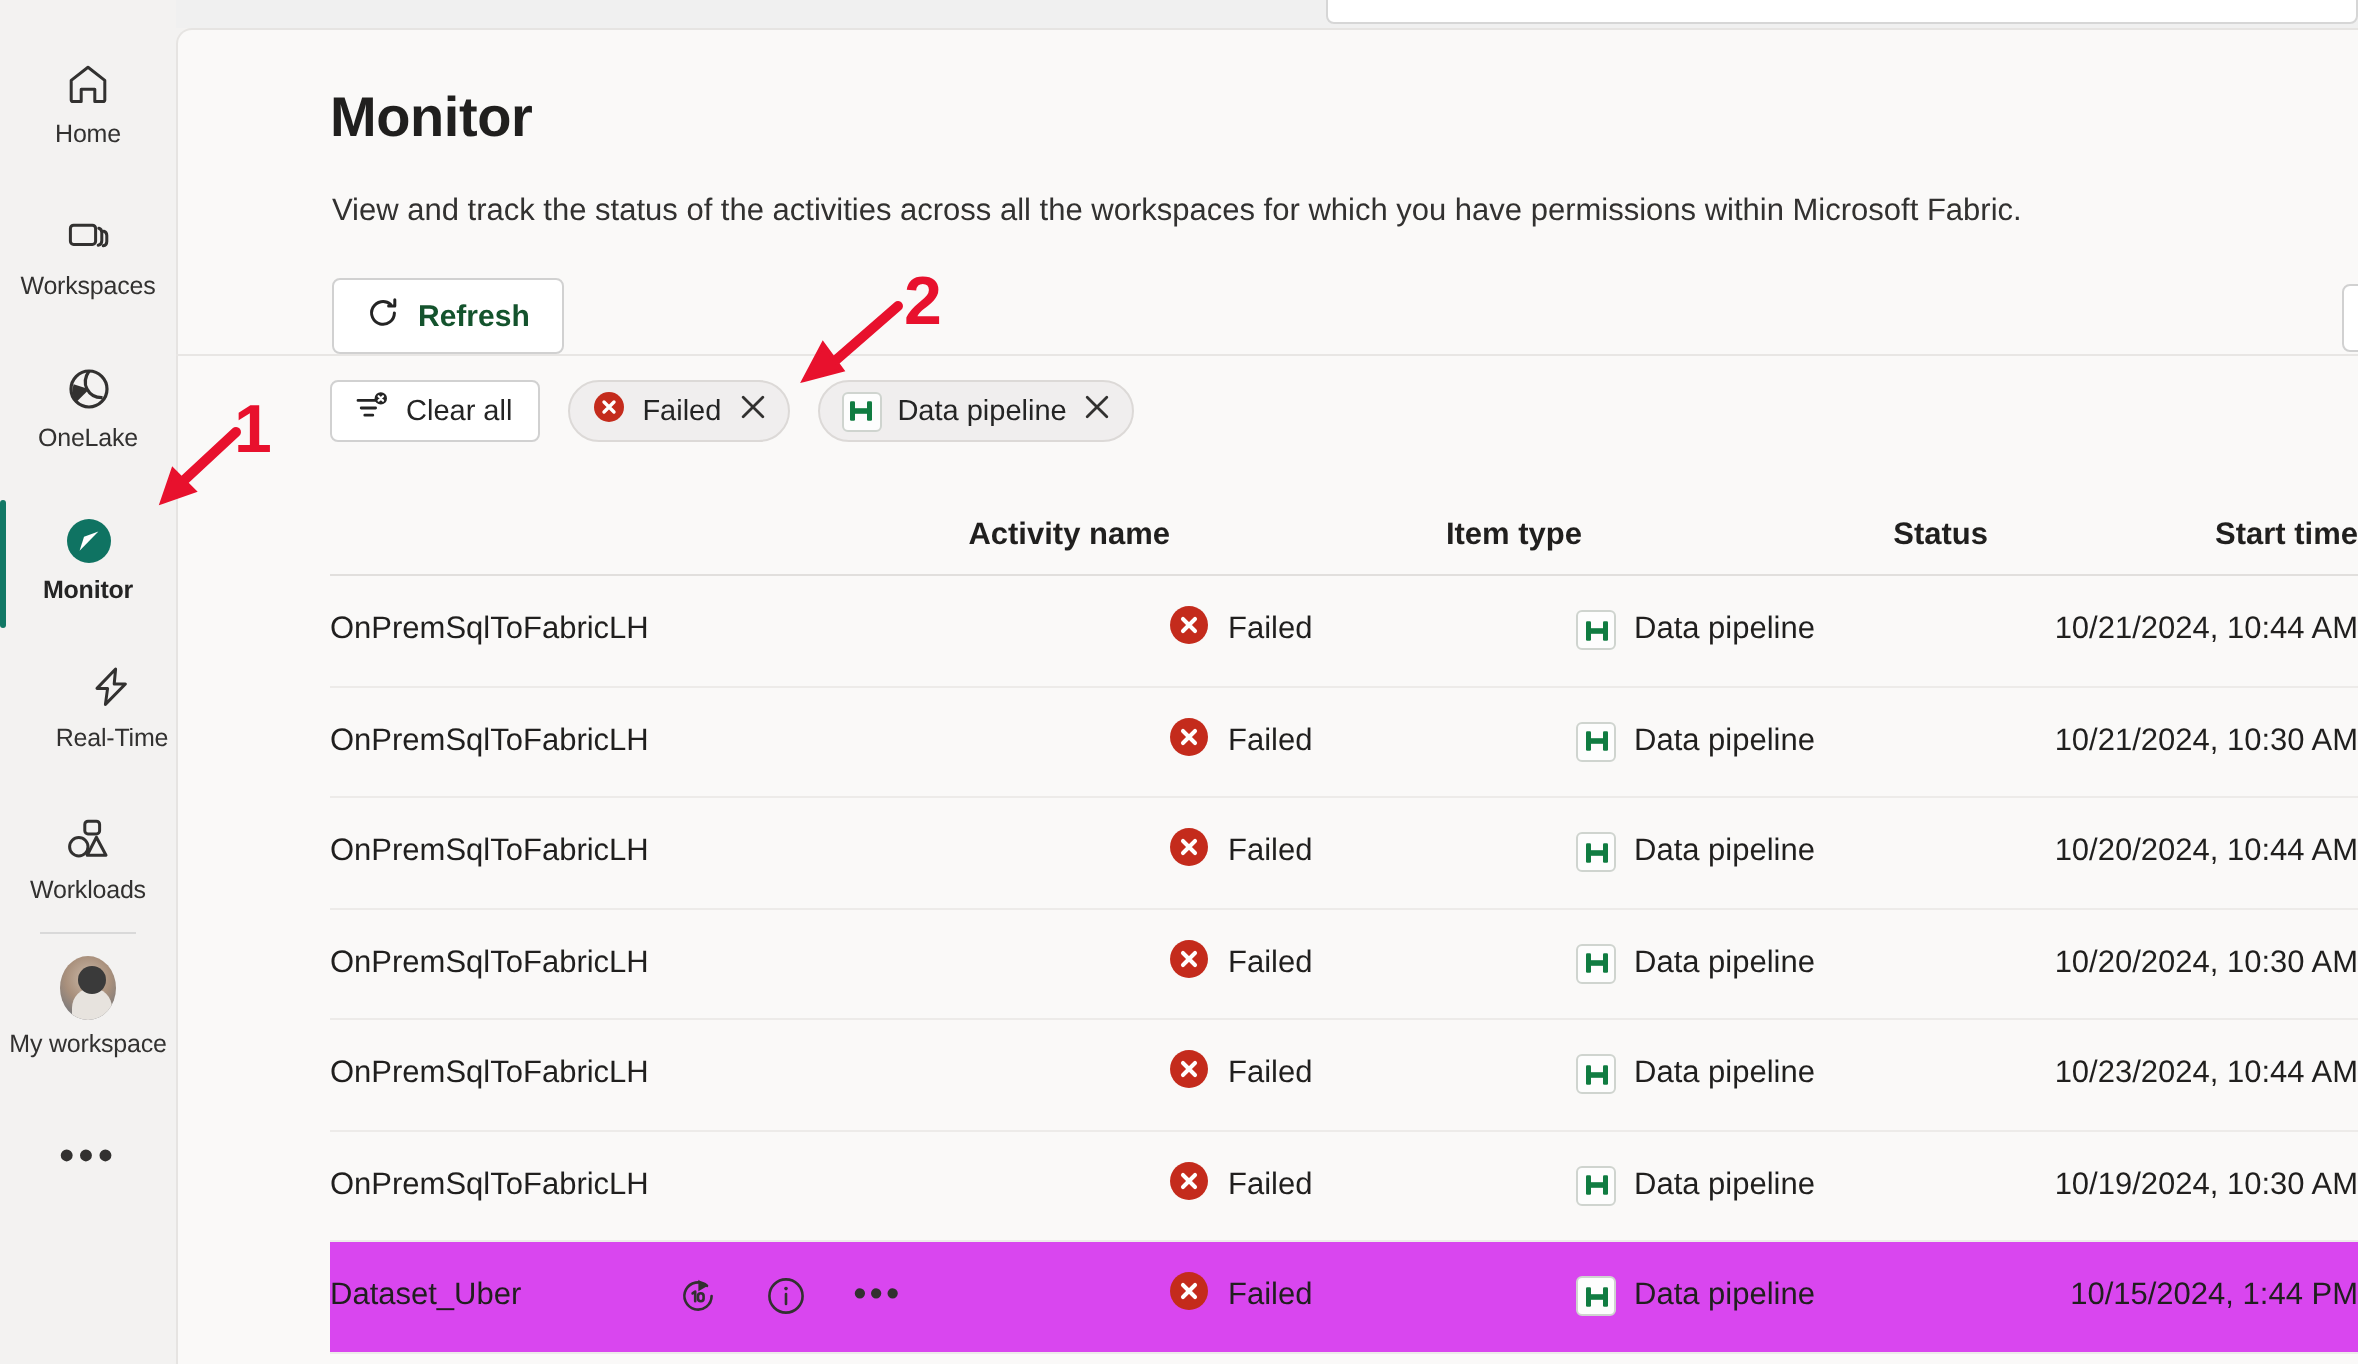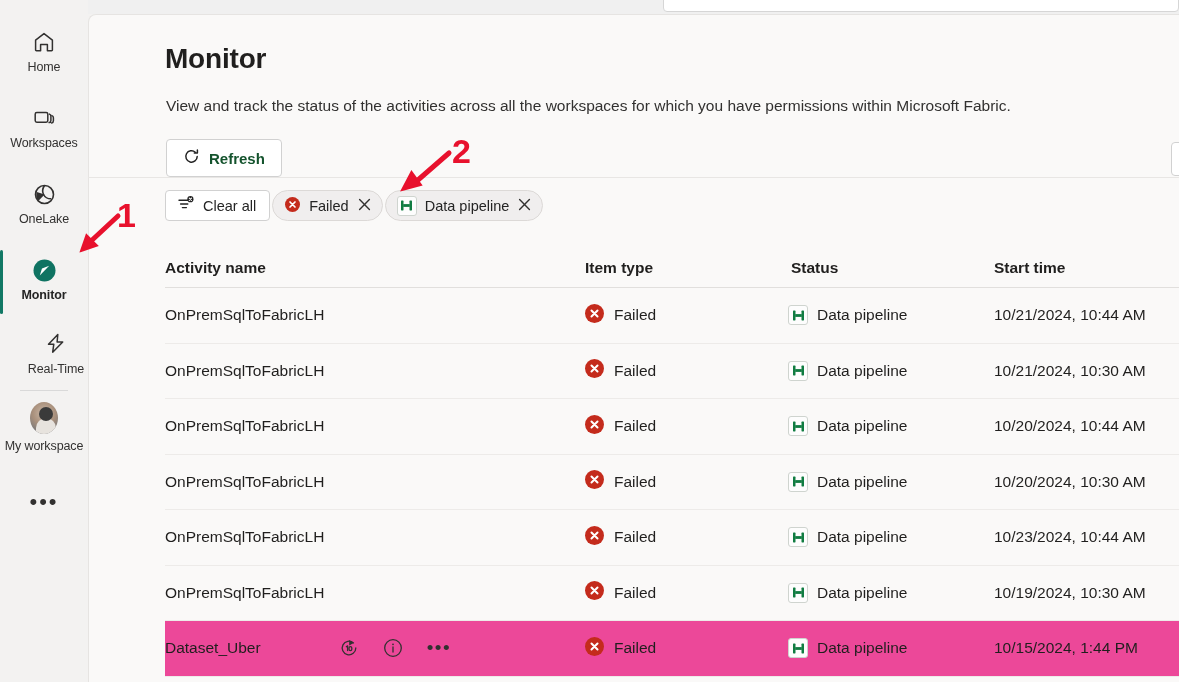--- a/index.html
+++ b/index.html
@@ -97,21 +97,21 @@
     font-size: 15px; font-weight: bold; color: #14532d; cursor: pointer;
   }
   .cmd-rule {
     position: absolute; left: 88px; top: 177px; width: 1091px; height: 1px;
     background: #e8e6e4;
   }
 
   
   .filterrow {
     position: absolute; left: 77px; top: 190px;
-    display: flex; align-items: flex-start; gap: 2px;
+    display: flex; align-items: flex-start; gap: 14px;
   }
   .clearall-btn {
     display: inline-flex; align-items: center; gap: 8px;
     height: 31px; padding: 0 13px 0 11px;
     background: #ffffff; border: 1px solid #d1d1d1; border-radius: 4px;
     font-size: 14.5px; color: #242424; cursor: pointer;
   }
   .chip {
     display: inline-flex; align-items: center; gap: 8px;
     height: 31px; padding: 0 11px;
@@ -121,37 +121,37 @@
   .chip-x { font-size: 15px; color: #323130; margin-left: 1px; }
 
   
   .filterby {
     position: absolute; left: 1082px; top: 127px; width: 160px; height: 34px;
     background: #ffffff; border: 1px solid #d1d1d1; border-radius: 4px;
     display: flex; align-items: center; gap: 9px; padding-left: 11px;
   }
 
   
-  .table { position: absolute; left: 77px; top: 248px; width: 1014px; }
+  .table { position: absolute; left: 77px; top: 248px; width: 1014px; text-align: right; }
   .thead {
     display: flex; align-items: center; height: 40px;
     border-bottom: 1px solid #e1dfdd;
   }
   .th { font-size: 15.5px; font-weight: bold; color: #201f1e; }
   .c-name   { width: 420px; }
   .c-status { width: 203px; }
   .c-type   { width: 206px; }
   .c-start  { width: 185px; }
 
   .trow {
     display: flex; align-items: center; height: 55.5px;
     border-bottom: 1px solid #edebe9;
     font-size: 15.5px; color: #201f1e;
   }
-  .trow.hovered { background: #ec4899; }
+  .trow.hovered { background: #d946ef; }
   .name-cell { width: 420px; display: flex; align-items: center; }
   .name-text { white-space: nowrap; }
   .row-actions {
     display: flex; align-items: center; gap: 24px; margin-left: 78px;
   }
   .act-ico { cursor: pointer; display: flex; align-items: center; justify-content: center; }
   .act-dots { font-size: 19px; color: #323130; line-height: 10px; letter-spacing: 1.5px; }
 
   .status-cell { width: 203px; display: flex; align-items: center; gap: 10px; }
   .type-cell { width: 206px; display: flex; align-items: center; gap: 9px; }
@@ -225,20 +225,30 @@
 
     <div class="rail-item" style="margin-top:14px;padding-left:24px;">
       <span class="rail-icon">
         <svg width="26" height="26" viewBox="0 0 26 26" fill="none" stroke="#323130" stroke-width="1.5">
           <path d="M14.8 3.5 5.5 13.2h5.3l-1.1 8 10-10.2h-5.6z" stroke-linejoin="round"></path>
         </svg>
       </span>
       <span class="rail-label">Real-Time</span>
     </div>
 
+    <div class="rail-item" style="margin-top:16px;">
+      <span class="rail-icon">
+        <svg width="26" height="26" viewBox="0 0 26 26" fill="none" stroke="#323130" stroke-width="1.5">
+          <rect x="11.4" y="3.6" width="7.4" height="6.4" rx="1.6"></rect>
+          <circle cx="8.4" cy="16.4" r="4.6"></circle>
+          <path d="M17.2 11.6 22 20.6h-9.4z" stroke-linejoin="round"></path>
+        </svg>
+      </span>
+      <span class="rail-label">Workloads</span>
+    </div>
 
     <div class="rail-divider"></div>
 
     <div class="rail-item" style="padding-top:4px;">
       <span class="rail-icon" style="height:34px;">
         <span class="avatar"></span>
       </span>
       <span class="rail-label">My workspace</span>
     </div>
 

